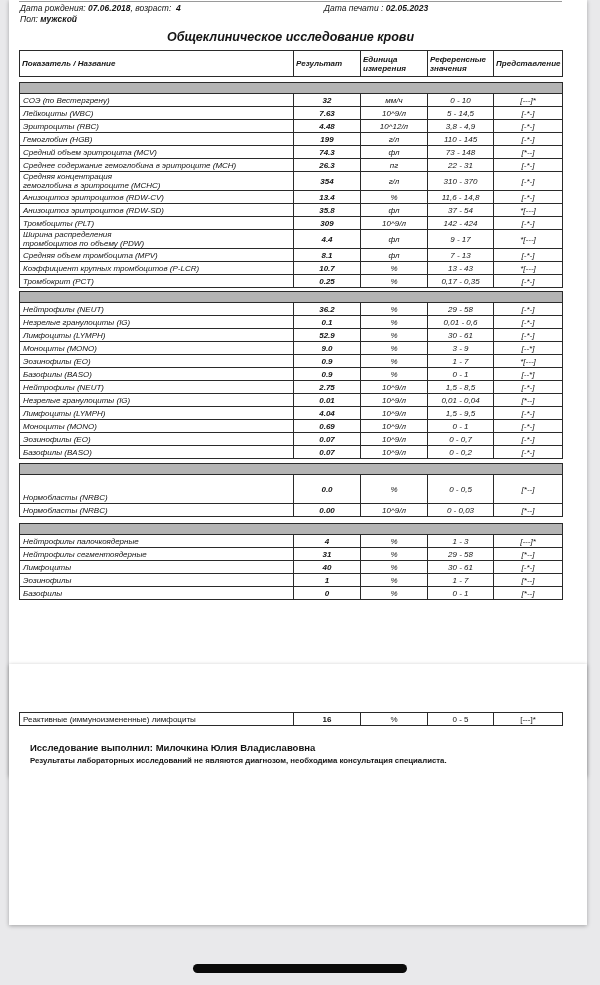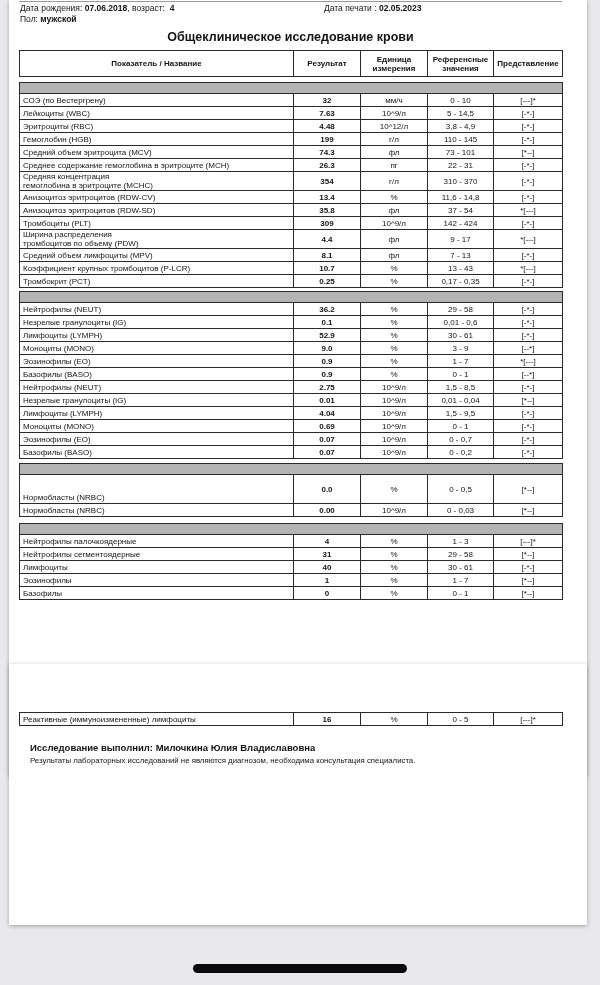--- a/index.html
+++ b/index.html
@@ -4,60 +4,60 @@
 <style>
   html,body{margin:0;padding:0;}
   .screen{
     position:relative;width:600px;height:985px;overflow:hidden;
     background:#e9e9eb;font-family:"Liberation Sans",sans-serif;color:#141414;
   }
   .page{
     position:absolute;left:9px;width:578px;background:#ffffff;
     box-shadow:0 1px 4px rgba(0,0,0,.30);
   }
-  .page1{top:0;height:776px;}
+  .page1{top:0;height:776px;font-style:italic;}
   .page2{top:664px;height:261px;}
   .top-rule{height:1px;background:#9a9a9a;width:543px;margin:1px 0 0 10px;}
   .meta{font-size:8.5px;line-height:11px;margin:1px 0 0 11px;position:relative;width:560px;}
   .meta b{font-weight:bold;}
   .meta-right{position:absolute;left:304px;top:0;}
   .doc-title{
     width:543px;margin:5px 0 0 10px;text-align:center;
     font-size:12.5px;font-weight:bold;line-height:14px;
   }
   table.grid{
     border-collapse:collapse;table-layout:fixed;width:543px;margin-left:10px;
   }
   table.hdr{margin-top:6px;}
   table.grid col.c-name{width:274px;}
   table.grid col.c-res{width:67px;}
   table.grid col.c-unit{width:67px;}
   table.grid col.c-ref{width:66px;}
   table.grid col.c-repr{width:69px;}
   table.grid th{
     border:1px solid #2a2a2a;font-size:8px;font-weight:bold;line-height:9px;
-    text-align:center;vertical-align:middle;height:23px;padding:1px 2px;
+    text-align:left;vertical-align:middle;height:23px;padding:1px 2px;
   }
   table.grid td{
     border:1px solid #2a2a2a;font-size:8px;line-height:9px;height:12px;
     padding:0 2px;text-align:center;vertical-align:middle;
   }
   table.grid td.name{text-align:left;padding-left:3px;white-space:pre-line;}
   table.grid td.result{font-weight:bold;}
   table.grid tr.band td{background:#b4b4b4;height:10px;}
   table.grid tr.tall td{height:27px;}
   table.grid tr.tall td.name{vertical-align:bottom;padding-bottom:1px;}
   .sec1{margin-top:5px;}
   .sec2{margin-top:3px;border-radius:28px;}
   .sec3{margin-top:4px;}
   .sec4{margin-top:6px;}
   .p2table{margin-top:48px;}
   .p2table td{height:14px;}
   .sig{margin:16px 0 0 21px;font-size:9.5px;font-weight:bold;line-height:11px;}
-  .disclaimer{margin:3px 0 0 21px;font-size:7.8px;font-weight:normal;line-height:9px;}
+  .disclaimer{margin:3px 0 0 21px;font-size:7.8px;font-weight:bold;line-height:9px;}
   .home-indicator{
     position:absolute;left:193px;top:964px;width:214px;height:9px;
     background:#0a0a0a;border-radius:5px;
   }
 </style>
 </head>
 <body>
 
 <div class="screen">
 
@@ -132,21 +132,21 @@
             <td class="name">Гемоглобин (HGB)</td>
             <td class="result">199</td>
             <td class="unit">г/л</td>
             <td class="ref">110 - 145</td>
             <td class="repr">[-*-]</td>
           </tr>
           <tr>
             <td class="name">Средний объем эритроцита (MCV)</td>
             <td class="result">74.3</td>
             <td class="unit">фл</td>
-            <td class="ref">73 - 101</td>
+            <td class="ref">73 - 148</td>
             <td class="repr">[*--]</td>
           </tr>
           <tr>
             <td class="name">Среднее содержание гемоглобина в эритроците (MCH)</td>
             <td class="result">26.3</td>
             <td class="unit">пг</td>
             <td class="ref">22 - 31</td>
             <td class="repr">[-*-]</td>
           </tr>
           <tr>
@@ -180,21 +180,21 @@
           </tr>
           <tr>
             <td class="name">Ширина распределения
 тромбоцитов по объему (PDW)</td>
             <td class="result">4.4</td>
             <td class="unit">фл</td>
             <td class="ref">9 - 17</td>
             <td class="repr">*[---]</td>
           </tr>
           <tr>
-            <td class="name">Средний объем лимфоциты (MPV)</td>
+            <td class="name">Средняя объем тромбоцита (MPV)</td>
             <td class="result">8.1</td>
             <td class="unit">фл</td>
             <td class="ref">7 - 13</td>
             <td class="repr">[-*-]</td>
           </tr>
           <tr>
             <td class="name">Коэффициент крупных тромбоцитов (P-LCR)</td>
             <td class="result">10.7</td>
             <td class="unit">%</td>
             <td class="ref">13 - 43</td>

